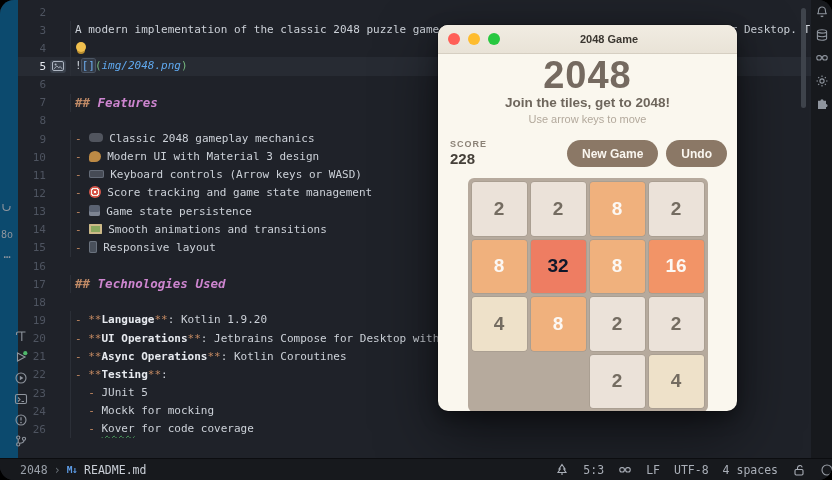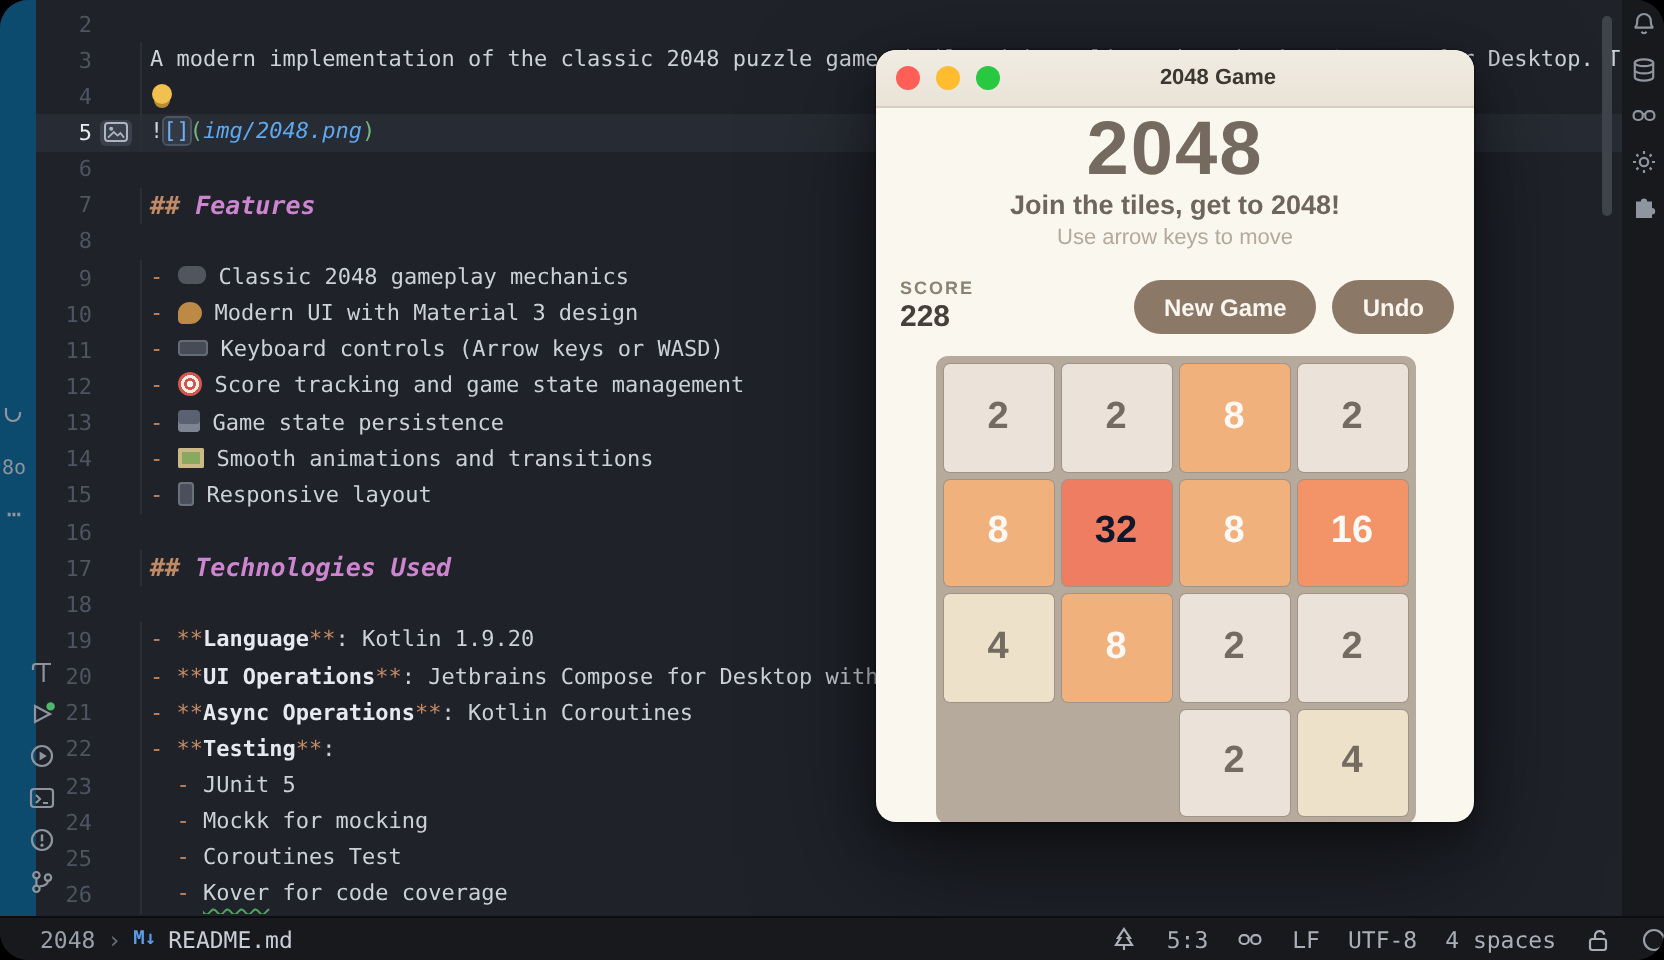--- a/index.html
+++ b/index.html
@@ -204,25 +204,20 @@
           <span class="ln">23</span>
           <span class="bslot"></span>
           <span class="code"><span>  </span><span class="d">- </span><span>JUnit 5</span></span>
         </div>
         <div class="row">
           <span class="ln">24</span>
           <span class="bslot"></span>
           <span class="code"><span>  </span><span class="d">- </span><span>Mockk for mocking</span></span>
         </div>
         <div class="row">
-          <span class="ln">25</span>
-          <span class="bslot"></span>
-          <span class="code"><span>  </span><span class="d">- </span><span>Coroutines Test</span></span>
-        </div>
-        <div class="row">
           <span class="ln">26</span>
           <span class="bslot"></span>
           <span class="code"><span>  </span><span class="d">- </span><span class="sq">Kover</span><span> for code coverage</span></span>
         </div>
         <div class="row">
           <span class="bslot"></span>
           <span class="code"></span>
         </div>
       </div>
     <div class="scrollbar"></div>

